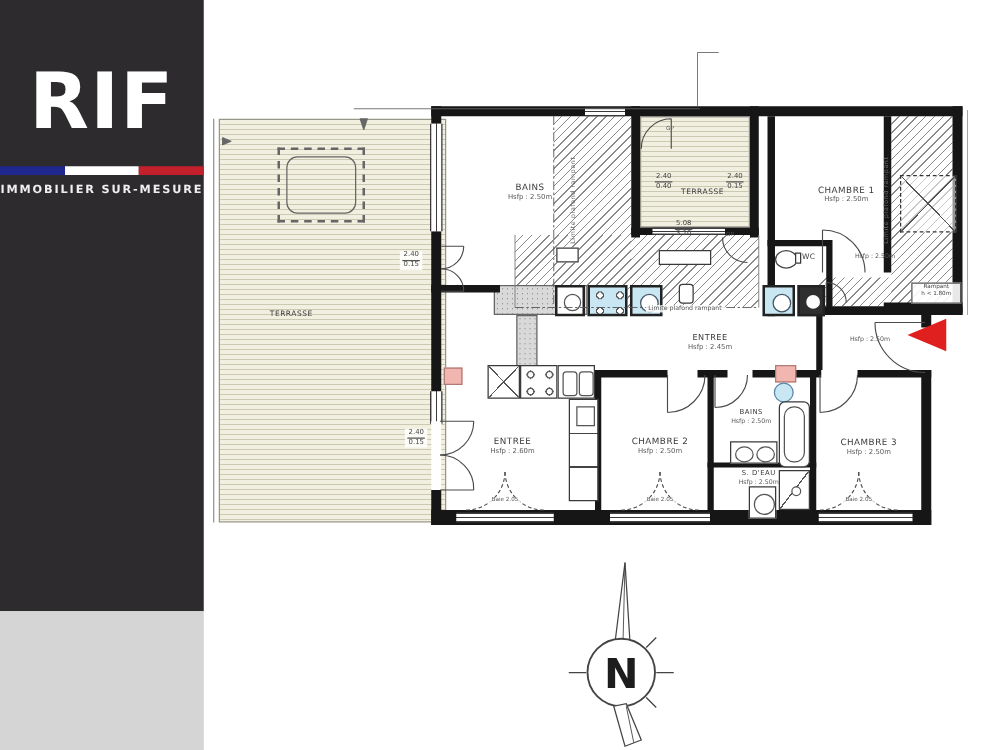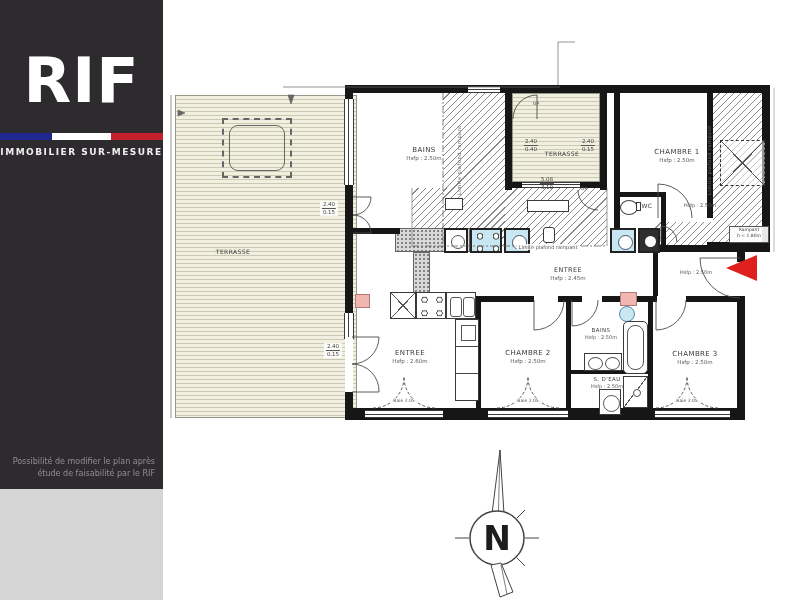--- a/index.html
+++ b/index.html
@@ -65,24 +65,20 @@
 
   <div id="sidebar" class="abs">
     <div id="logo" class="abs">RIF</div>
     <div id="flagbar" class="abs">
       <span class="b"></span>
       <span class="w"></span>
       <span class="r"></span>
     </div>
     <div id="tagline" class="abs">IMMOBILIER  SUR-MESURE</div>
 
-    <div id="disclaimer" class="abs">
-      <div>Possibilité de modifier le plan après</div>
-      <div>étude de faisabilité par le RIF</div>
-    </div>
   </div>
   <div id="footer" class="abs">
     
   </div>
 
   <div class="abs" style="left:0;top:0;width:800px;height:600px;">
 
     <div class="abs deck" style="left:175px;top:95px;width:182px;height:323px;"></div>
     <div class="abs deck" style="left:512px;top:93px;width:88px;height:89px;"></div>
 

